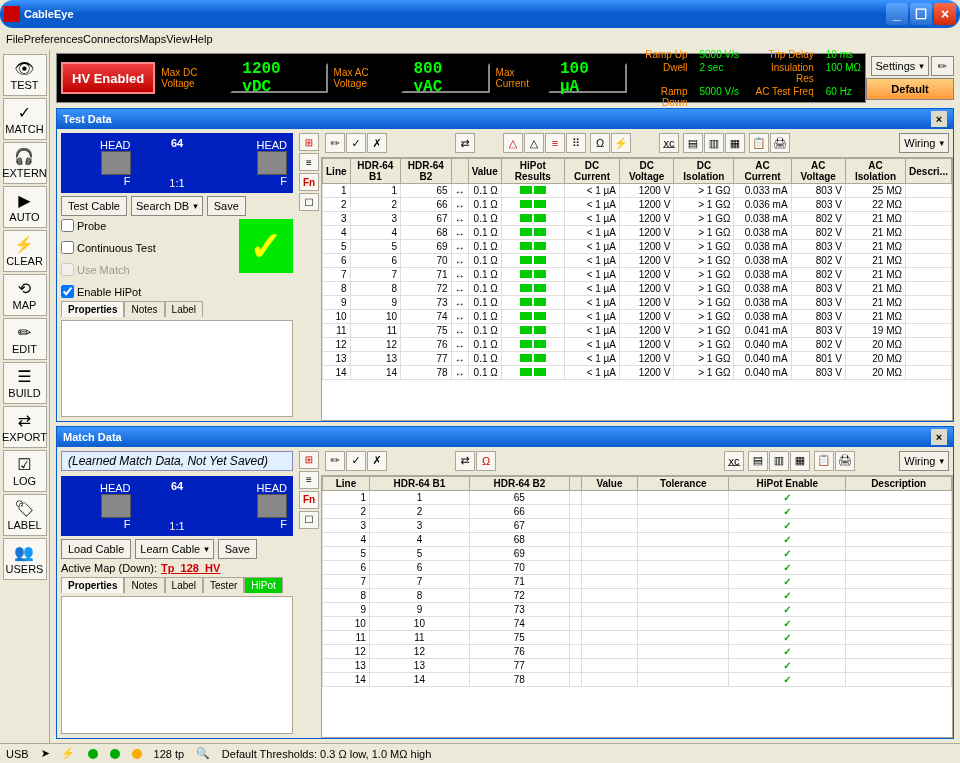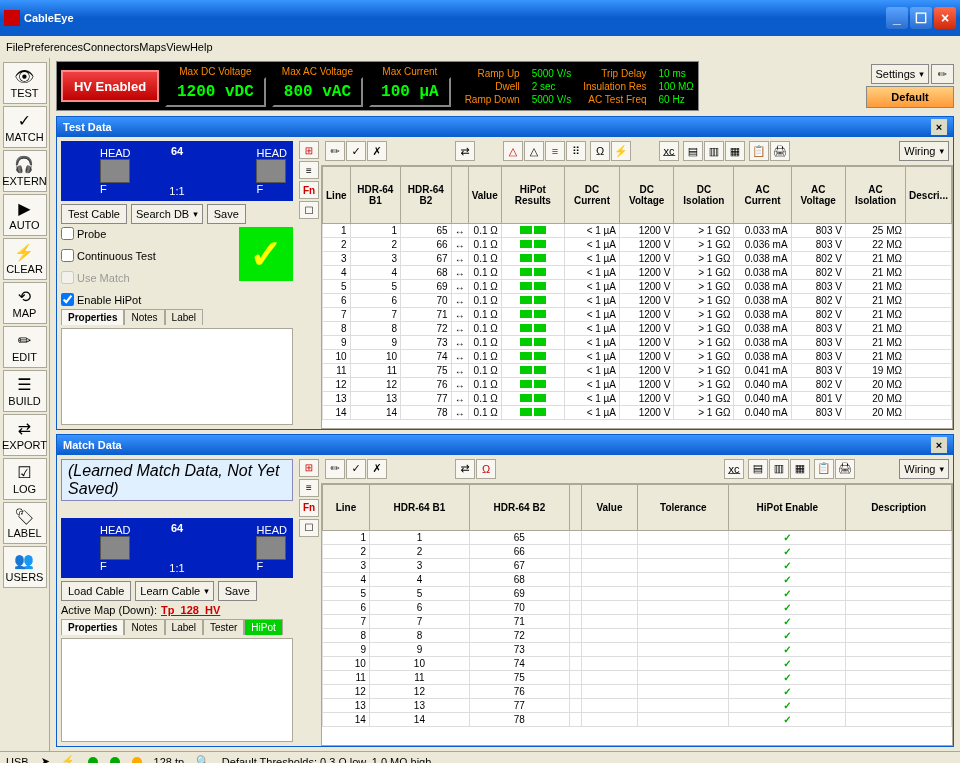--- a/index.html
+++ b/index.html
@@ -1,29 +1,29 @@
 <!DOCTYPE html>
 <html><head>
 <meta charset="utf-8">
 <style>
 * { box-sizing: border-box; margin: 0; padding: 0; font-family: Tahoma, sans-serif; font-size: 11px; }
 body { background: #ece9d8; width: 960px; height: 763px; overflow: hidden; }
 
-.titlebar { height: 36px; background: linear-gradient(to bottom, #3a95ff 0%, #0a5bcc 50%, #0a5bcc 100%); display: flex; align-items: center; padding: 12px 4px; color: #fff; font-weight: bold; }
+.titlebar { height: 28px; background: linear-gradient(to bottom, #3a95ff 0%, #0a5bcc 50%, #0a5bcc 100%); display: flex; align-items: center; padding: 12px 4px; color: #fff; font-weight: bold; border-radius: 13px; }
 .titlebar .icon { width: 16px; height: 16px; margin-right: 4px; background: #c00; }
 .titlebar .buttons { margin-left: auto; display: flex; gap: 2px; }
 .titlebar .buttons div { width: 22px; height: 22px; background: linear-gradient(to bottom,#5aa4ff,#2a6ed0); border-radius: 3px; display:flex;align-items:center;justify-content:center;color:#fff;font-weight:bold; font-size:14px;}
 .titlebar .buttons .close { background: linear-gradient(to bottom,#ff6a4a,#d02a0a); }
 
 .menubar { height: 22px; background: #ece9d8; display: flex; align-items: center; padding: 0 6px; color: #000; }
 
 .hvbar { height: 54px; background: #ece9d8; display: flex; align-items: center; padding: 2px 6px; border-top: 2px solid #ece9d8; margin-left:50px;}
 .hvpanel { background: #000; height: 50px; border: 1px solid #888; display: flex; align-items: center; padding: 0 4px; gap: 6px; }
 .hvbadge { width: 98px; height: 32px; background: linear-gradient(to bottom,#f04040,#c00000); color: #fff; font-weight: bold; display:flex;align-items:center;justify-content:center; border: 2px solid #ff8a8a; font-size:13px;}
-.hvbox { display:flex;flex-direction:column;align-items:center; }
+.hvbox { display:flex;flex-direction:row;align-items:center; }
 .hvlabel { color:#ff8a00; font-size:10px; }
 .hvval { height: 30px; background:#000; border:2px inset #333; color:#0f0; font-size:16px; font-weight:bold; padding:0 10px; display:flex;align-items:center; font-family: 'Courier New', monospace;}
 .hvinfo { margin-left: 8px; display:grid; grid-template-columns: auto auto auto auto; gap: 2px 12px; }
 .hvinfo span { font-size:10px; }
 .hvinfo .k { color:#ff8a00; text-align:right;}
 .hvinfo .v { color:#0f0; }
 .hvright { margin-left:auto; display:flex; flex-direction:column; gap:2px; align-items:flex-end;}
 .hvright .row { display:flex; gap:2px; align-items:center;}
 .combo { height:20px; background:#f4f2e8; border:1px solid #888; padding:1px 4px; display:flex;align-items:center;}
 .combo::after{content:"▾"; margin-left:4px; font-size:9px;}
@@ -38,49 +38,49 @@
 .mainarea { flex:1; display:flex; flex-direction:column; gap:4px; padding:4px 6px; overflow:hidden;}
 .panel { border:1px solid #0a5bcc; background:#ece9d8; display:flex; flex-direction:column; }
 .panel .panelhdr { height:20px; background:linear-gradient(to bottom,#3a95ff,#0a5bcc); color:#fff; font-weight:bold; display:flex; align-items:center; padding:0 6px;}
 .panelhdr .x { margin-left:auto; width:16px;height:16px;background:#dcdac8;color:#000;display:flex;align-items:center;justify-content:center;font-size:11px;font-weight:bold;}
 .panelbody { flex:1; display:flex; overflow:hidden; }
 
 .leftcol { width:240px; background:#ece9d8; display:flex; flex-direction:column; padding:4px; gap:3px;}
 .cablepic { height:60px; background:#0020c0; color:#fff; display:flex; align-items:center; justify-content:space-between; padding:4px 6px; position:relative;}
 .cablepic .mid { position:absolute; left:0; right:0; text-align:center; top:4px; font-weight:bold;}
 .cablepic .ratio { position:absolute; left:0; right:0; text-align:center; bottom:4px;}
-.headbox { display:flex;flex-direction:column;align-items:flex-start;padding-left:33px;}
+.headbox { display:flex;flex-direction:column;align-items:flex-end;padding-left:33px;}
 .conn { width:30px; height:24px; background:#888; border:1px solid #555;}
 .btnrow { display:flex; gap:4px; align-items:center;}
 .btnrow .btn { flex:none; }
 .checks { display:flex; flex-direction:column; gap:9px;}
 .checks label { display:flex; align-items:center; gap:3px;}
 .resultbox { width:54px; height:54px; background:#00e800; display:flex;align-items:center;justify-content:center;font-size:40px;color:#ff0;font-weight:bold; margin-left:auto;}
 .tabs { display:flex;}
 .tabs .tab { padding:2px 6px; background:#ece9d8; border:1px solid #aca899; border-bottom:none; font-size:10px;}
 .tabs .tab.active { background:#f8f7f2; font-weight:bold;}
 .textarea { flex:1; background:#fff; border:1px solid #aca899; min-height:50px;}
 
 .midtools { width:24px; display:flex; flex-direction:column; gap:2px; padding:4px 2px;}
 .midtools div { width:20px; height:18px; border:1px solid #aca899; background:#f8f7f2; display:flex;align-items:center;justify-content:center;font-size:10px;}
 
 .tablearea { flex:1; display:flex; flex-direction:column; overflow:hidden;}
 .tblbar { height:28px; display:flex; align-items:center; gap:4px; padding:2px 4px; background:#ece9d8;}
 .tblbar .grp { display:flex; gap:1px;}
 .tblbar .tbtn { width:20px; height:20px; border:1px solid #aca899; background:#f8f7f2; display:flex;align-items:center;justify-content:center;font-size:11px;}
 .tblwrap { flex:1; overflow:auto; background:#fff; border:1px solid #aca899;}
 table { border-collapse:collapse; width:100%; }
-th { background:#ece9d8; border:1px solid #aca899; font-size:10px; font-weight:bold; padding:17px 3px; position:sticky; top:0;}
+th { background:#ece9d8; border:1px solid #aca899; font-size:10px; font-weight:bold; padding:1px 3px; position:sticky; top:0;}
 td { border:1px solid #ddd; font-size:10px; padding:0px 3px; text-align:right; height:14px; white-space:nowrap;}
 td.c { text-align:center;}
 .hp { display:inline-block; width:12px; height:8px; background:#0c0; margin:0 1px;}
 
 .statusbar { height:20px; background:#ece9d8; border-top:1px solid #aca899; display:flex; align-items:center; padding:0 6px; gap:12px; font-size:10px;}
 .statusbar .dot{width:10px;height:10px;border-radius:50%;}
-.infobox { background:#e0f0ff; border:1px solid #88b; padding:2px 6px; font-size:16px; font-style:italic; margin-bottom:14px;}
+.infobox { background:#e0f0ff; border:1px solid #88b; padding:2px 6px; font-size:12px; font-style:italic; margin-bottom:2px;}
 .activemap { display:flex; align-items:center; gap:4px; font-size:10px;}
 .activemap .val { color:#c00; font-weight:bold; text-decoration:underline;}
 .tab.green { background:#00d000; color:#fff;}
 </style>
 </head>
 <body>
 
 <div class="titlebar">
   <div class="icon"></div>
   <span>CableEye</span>

